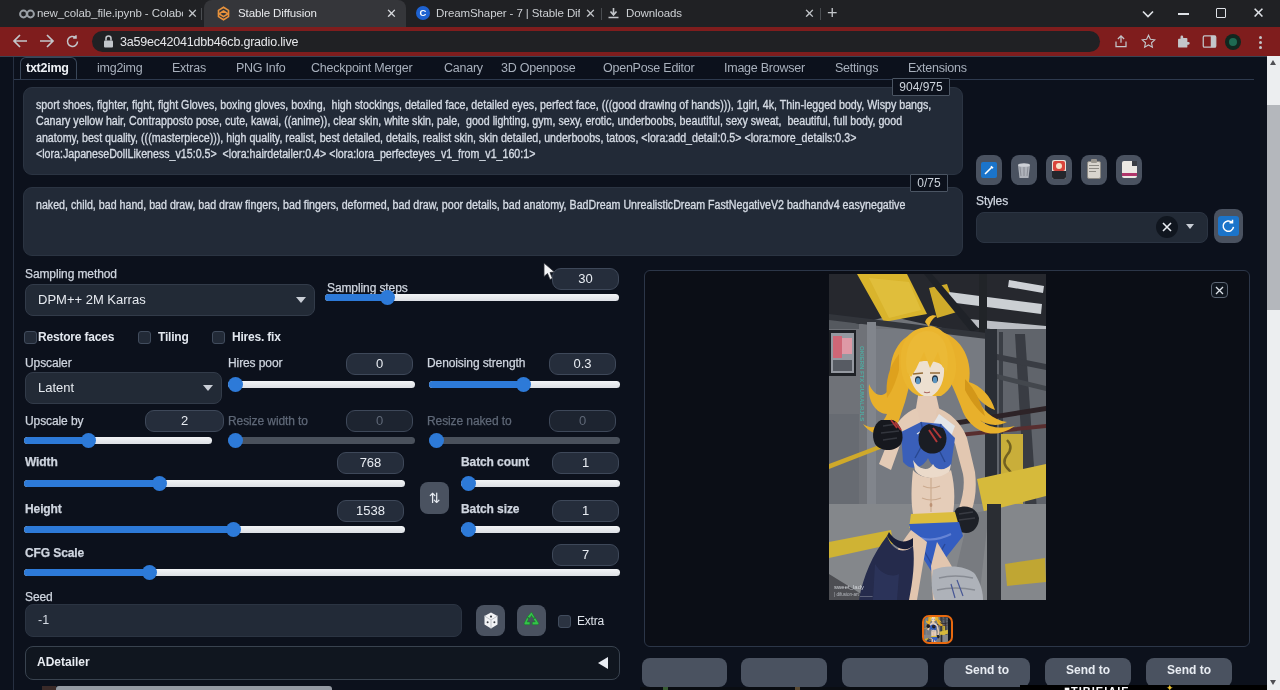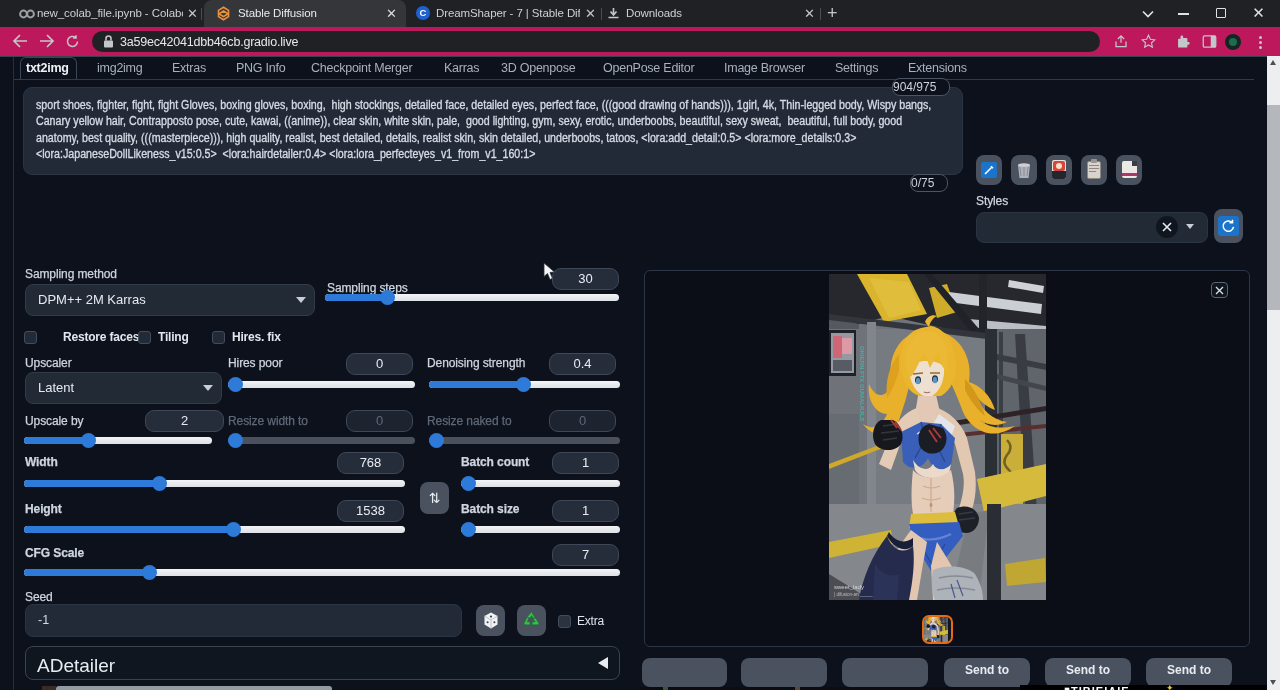--- a/index.html
+++ b/index.html
@@ -3,40 +3,40 @@
 <meta charset="utf-8">
 <style>
   * { margin:0; padding:0; box-sizing:border-box; font-family:"Liberation Sans", sans-serif; }
   html,body { width:1280px; height:690px; overflow:hidden; background:#0c111c; }
   .abs { position:absolute; }
   
   #tabbar { position:absolute; left:0; top:0; width:1280px; height:27px; background:#202124; }
   .tabtxt { position:absolute; top:7px; font-size:11.5px; letter-spacing:-0.1px; color:#cdd0d4; white-space:nowrap; overflow:hidden; }
   .tabx { position:absolute; top:7px; width:13px; height:13px; color:#c3c6ca; font-size:13px; line-height:13px; text-align:center; }
   .tsep { position:absolute; top:8px; width:1px; height:12px; background:#4a4d51; }
-  #addrbar { position:absolute; left:0; top:27px; width:1280px; height:29px; background:#be185d; }
+  #addrbar { position:absolute; left:0; top:27px; width:1280px; height:29px; background:#7f1d1d; }
   #urlpill { position:absolute; left:92px; top:4px; width:1008px; height:21px; border-radius:11px; background:#202124; }
   .navic { position:absolute; color:#c3c6ca; }
   
   #page { position:absolute; left:0; top:56px; width:1280px; height:634px; background:#0c111c; }
   .navtab { position:absolute; top:5px; font-size:12.5px; letter-spacing:-0.25px; color:#a8b0bc; white-space:nowrap; }
   .lbl { position:absolute; font-size:12px; letter-spacing:-0.1px; color:#cfd5df; white-space:nowrap; -webkit-text-stroke:0.25px currentColor; }
   .lbl.dim { color:#5f6877; }
   .numin { position:absolute; width:67px; height:22px; background:#252d3b; border:1px solid #3e4859; border-radius:9px; color:#e8ecf2; font-size:13px; text-align:center; line-height:20px; }
   .numin.dim { color:#5f6877; background:#1d2430; }
   .track { position:absolute; height:7px; border-radius:4px; background:linear-gradient(#f2f4f6,#dde0e5); }
   .track.dim { background:#4a515c; }
   .fill { position:absolute; height:7px; border-radius:4px; background:#2d7ad8; }
   .knob { position:absolute; width:15px; height:15px; border-radius:50%; background:#2d7ad8; margin-top:-4px; }
   .cb { position:absolute; width:13px; height:13px; background:#222a37; border:1px solid #414c5d; border-radius:3px; }
   .cblbl { position:absolute; font-size:12px; letter-spacing:-0.2px; font-weight:600; color:#e2e7ee; white-space:nowrap; }
   .drop { position:absolute; height:32px; background:#222a36; border:1px solid #323b49; border-radius:8px; color:#e6eaf0; font-size:13px; line-height:30px; padding-left:12px; }
   .caret { position:absolute; width:0; height:0; border-left:5px solid transparent; border-right:5px solid transparent; border-top:6px solid #c9ced6; }
   .gbtn { position:absolute; background:#4a5260; border-radius:8px; }
-  .counter { position:absolute; border:1px solid #4b5563; border-radius:8px; background:#0c111c; color:#cdd3dc; font-size:12px; }
+  .counter { position:absolute; border:1px solid #4b5563; border-radius:1px; background:#0c111c; color:#cdd3dc; font-size:12px; text-align:center; }
   .pl { white-space:nowrap; transform:scaleX(0.888); transform-origin:0 0; font-size:12px; -webkit-text-stroke:0.35px #d5dbe4; }
   .ta { position:absolute; left:23px; width:940px; background:#222a37; border:1px solid #2b3442; border-radius:9px; color:#d5dbe4; font-size:12.5px; line-height:16.4px; padding:9px 12px; }
 </style>
 </head>
 <body>
 
 <div id="tabbar">
 
   <svg class="abs" style="left:19px;top:9px" width="16" height="10" viewBox="0 0 16 10">
       <circle cx="4.5" cy="5" r="3.4" fill="none" stroke="#9aa0a6" stroke-width="2"></circle>
@@ -117,60 +117,63 @@
   <div class="abs" style="left:0;top:0;width:1280px;height:1px;background:#3a4352;"></div>
   <div class="abs" style="left:13px;top:1px;width:1px;height:633px;background:#273041;"></div>
 
   <div class="abs" style="left:14px;top:23px;width:1240px;height:1px;background:#2e3a4e;"></div>
   <div class="abs" style="left:20px;top:1px;width:57px;height:22px;background:#0c111c;border:1px solid #3a4759;border-bottom:none;border-radius:6px 6px 0 0;"></div>
   <div class="navtab" style="left:26px;color:#eef1f5;font-weight:700;">txt2img</div>
   <div class="navtab" style="left:97px;">img2img</div>
   <div class="navtab" style="left:172px;">Extras</div>
   <div class="navtab" style="left:236px;">PNG Info</div>
   <div class="navtab" style="left:311px;">Checkpoint Merger</div>
-  <div class="navtab" style="left:444px;">Karras</div>
+  <div class="navtab" style="left:444px;">Canary</div>
   <div class="navtab" style="left:501px;">3D Openpose</div>
   <div class="navtab" style="left:603px;">OpenPose Editor</div>
   <div class="navtab" style="left:724px;">Image Browser</div>
   <div class="navtab" style="left:835px;">Settings</div>
   <div class="navtab" style="left:908px;">Extensions</div>
 
   <div class="ta" style="top:31px;height:88px;overflow:hidden;">
       <div class="pl">sport shoes, fighter, fight, fight Gloves, boxing gloves, boxing,&nbsp; high stockings, detailed face, detailed eyes, perfect face, (((good drawing of hands))), 1girl, 4k, Thin-legged body, Wispy bangs,</div>
       <div class="pl">Canary yellow hair, Contrapposto pose, cute, kawai, ((anime)), clear skin, white skin, pale,&nbsp; good lighting, gym, sexy, erotic, underboobs, beautiful, sexy sweat,&nbsp; beautiful, full body, good</div>
       <div class="pl">anatomy, best quality, (((masterpiece))), high quality, realist, best detailed, details, realist skin, skin detailed, underboobs, tatoos, &lt;lora:add_detail:0.5&gt; &lt;lora:more_details:0.3&gt;</div>
       <div class="pl">&lt;lora:JapaneseDollLikeness_v15:0.5&gt;&nbsp; &lt;lora:hairdetailer:0.4&gt; &lt;lora:lora_perfecteyes_v1_from_v1_160:1&gt;</div>
     </div>
   <div class="counter" style="left:892px;top:22px;width:58px;height:18px;line-height:16px;">904/975</div>
+  <div class="ta" style="top:131px;height:69px;overflow:hidden;">
+      <div class="pl">naked, child, bad hand, bad draw, bad draw fingers, bad fingers, deformed, bad draw, poor details, bad anatomy, BadDream UnrealisticDream FastNegativeV2 badhandv4 easynegative</div>
+    </div>
   <div class="counter" style="left:910px;top:118px;width:38px;height:18px;line-height:16px;">0/75</div>
 
   <div class="lbl" style="left:25px;top:211px;text-align:right;">Sampling method</div>
   <div class="lbl" style="left:327px;top:211px;margin-top:14px;">Sampling steps</div>
   <div class="numin" style="left:552px;top:212px;">30</div>
   <div class="drop" style="left:25px;top:228px;width:290px;">DPM++ 2M Karras</div>
   <div class="caret" style="left:296px;top:241px;"></div>
   <div class="track" style="left:325px;top:238px;width:294px;"></div>
   <div class="fill" style="left:325px;top:238px;width:60px;"></div>
   <div class="knob" style="left:380px;top:238px;"></div>
   <svg class="abs" style="left:543px;top:206px" width="13" height="19" viewBox="0 0 13 19">
       <path d="M1 1 L1 14.5 L4.5 11.5 L7 17.5 L9.5 16.3 L7 10.5 L11.5 10 Z" fill="#f5f6f8" stroke="#2b2f36" stroke-width="0.8"></path>
     </svg>
 
   <div class="cb" style="left:24px;top:275px;"></div>
-    <div class="cblbl" style="left:63px;top:274px;">Restore faces</div>
+    <div class="cblbl" style="left:38px;top:274px;">Restore faces</div>
   <div class="cb" style="left:138px;top:275px;"></div>
     <div class="cblbl" style="left:158px;top:274px;">Tiling</div>
   <div class="cb" style="left:212px;top:275px;"></div>
     <div class="cblbl" style="left:232px;top:274px;">Hires. fix</div>
 
   <div class="lbl" style="left:25px;top:300px;">Upscaler</div>
   <div class="lbl" style="left:228px;top:300px;">Hires poor</div>
   <div class="numin" style="left:346px;top:297px;">0</div>
   <div class="lbl" style="left:427px;top:300px;">Denoising strength</div>
-  <div class="numin" style="left:549px;top:297px;">0.4</div>
+  <div class="numin" style="left:549px;top:297px;">0.3</div>
   <div class="drop" style="left:25px;top:316px;width:197px;">Latent</div>
   <div class="caret" style="left:203px;top:329px;"></div>
   <div class="track" style="left:228px;top:325px;width:187px;"></div>
   <div class="knob" style="left:228px;top:325px;"></div>
   <div class="track" style="left:429px;top:325px;width:191px;"></div>
   <div class="fill" style="left:429px;top:325px;width:92px;"></div>
   <div class="knob" style="left:516px;top:325px;"></div>
 
   <div class="lbl" style="left:25px;top:358px;">Upscale by</div>
   <div class="numin" style="left:145px;top:354px;width:79px;">2</div>
@@ -226,21 +229,21 @@
   <div class="gbtn" style="left:517px;top:549px;width:29px;height:31px;"></div>
   <svg class="abs" style="left:522px;top:554px" width="19" height="19" viewBox="0 0 24 24">
       <path d="M12 2.5 L16.5 10 H13.8 L12 7 L10 10.4 L6.8 8.6 Z" fill="#35c24a" stroke="#0f7a22" stroke-width="0.6"></path>
       <path d="M2.5 17.5 L6.8 8.6 L8.2 11.6 L6.4 15 H10 V18.5 H4 Z" fill="#35c24a" stroke="#0f7a22" stroke-width="0.6"></path>
       <path d="M21.5 17.5 L16.9 10 L14.2 11.5 L16.8 15 H13 V18.5 H19.5 Z" fill="#35c24a" stroke="#0f7a22" stroke-width="0.6"></path>
     </svg>
   <div class="cb" style="left:558px;top:559px;background:#2b3341;"></div>
   <div class="cblbl" style="left:577px;top:558px;font-weight:400;color:#dfe4eb;">Extra</div>
 
   <div class="abs" style="left:25px;top:590px;width:595px;height:34px;background:#10161f;border:1px solid #39434f;border-radius:8px;"></div>
-  <div class="abs" style="left:37px;top:599px;font-size:19px;font-weight:400;color:#e8ecf2;">ADetailer</div>
+  <div class="abs" style="left:37px;top:599px;font-size:12px;font-weight:700;color:#e8ecf2;">ADetailer</div>
   <div class="abs" style="left:598px;top:601px;width:0;height:0;border-top:6px solid transparent;border-bottom:6px solid transparent;border-right:10px solid #e8ecf2;"></div>
   <div class="abs" style="left:56px;top:630px;width:276px;height:4px;background:#949aa3;border-radius:3px 3px 0 0;"></div>
   <div class="abs" style="left:42px;top:630px;width:14px;height:4px;background:#3a2a28;"></div>
 
   <div class="gbtn" style="left:976px;top:99px;width:26px;height:30px;"></div>
   <div class="abs" style="left:981px;top:106px;width:16px;height:16px;background:#1b74ca;border-radius:2px;"></div>
   <svg class="abs" style="left:981px;top:106px" width="16" height="16" viewBox="0 0 16 16">
       <path d="M4 12 L11 5 M10 4.2 L12 6.2" stroke="#fff" stroke-width="1.6"></path>
     </svg>
   <div class="gbtn" style="left:1011px;top:99px;width:26px;height:30px;"></div>

